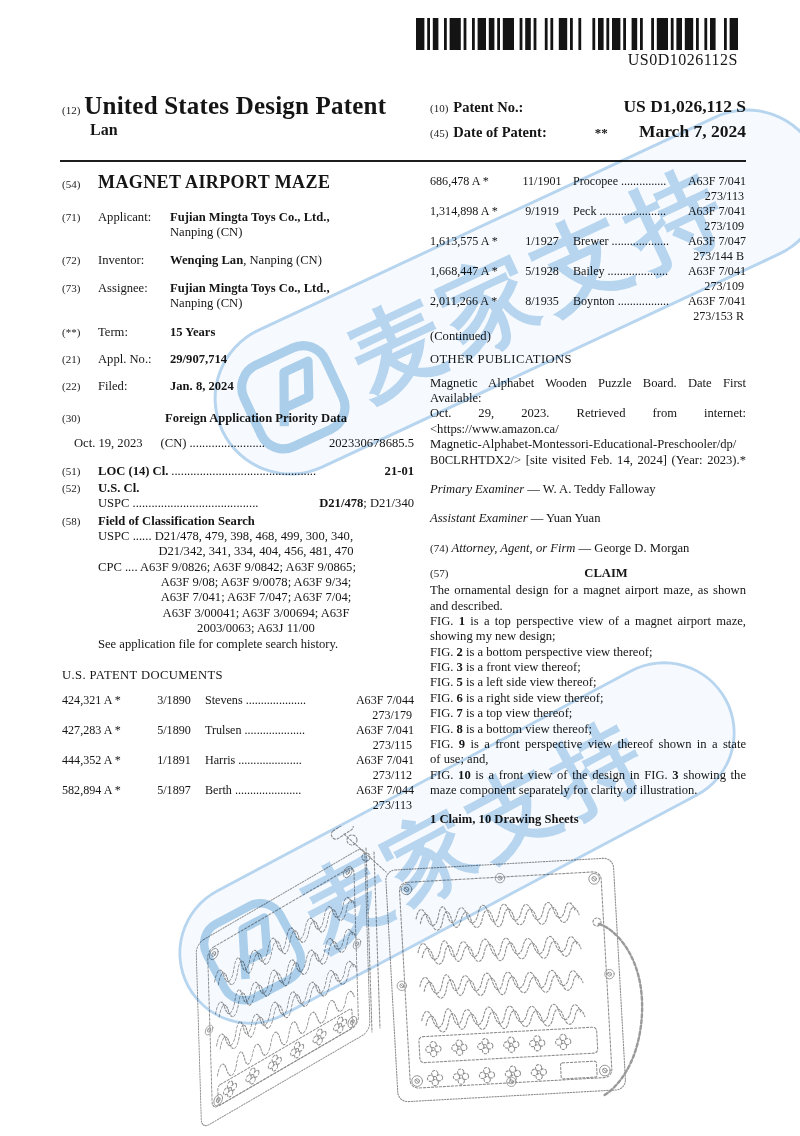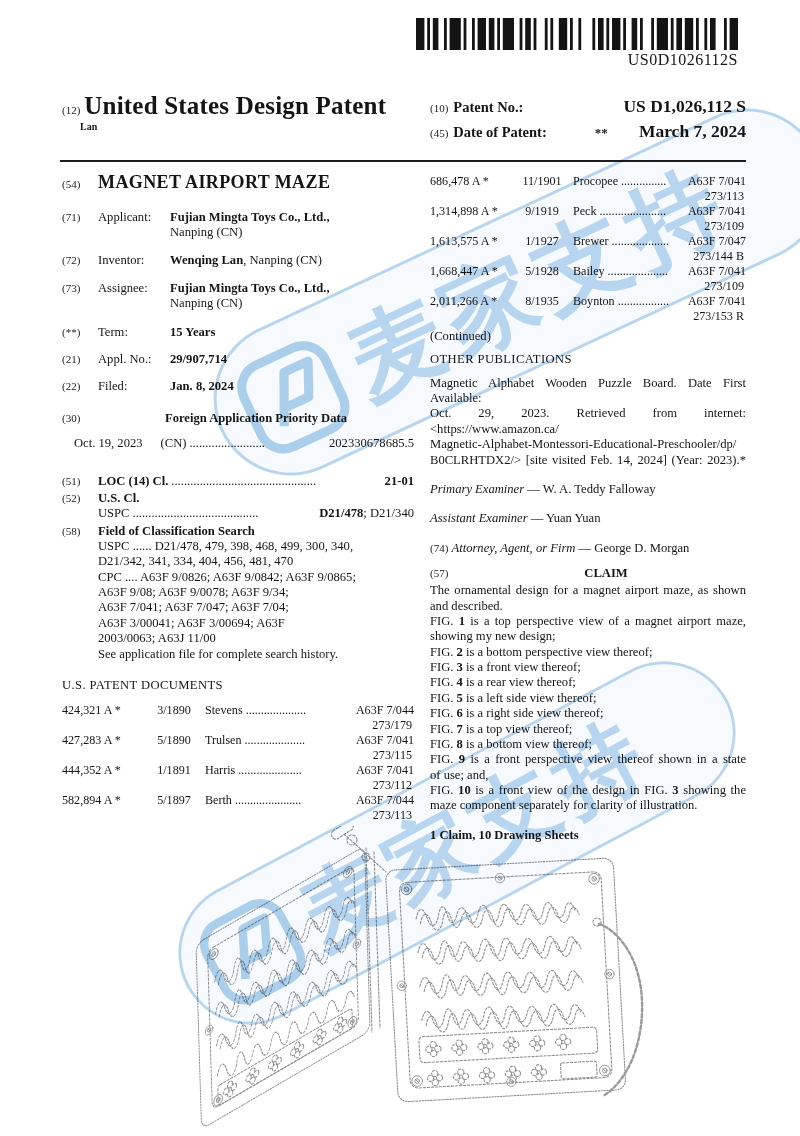--- a/index.html
+++ b/index.html
@@ -6,42 +6,42 @@
   .page{position:relative;width:800px;height:1136px;background:#fff;margin:0 auto;
         font-family:"Liberation Serif","DejaVu Serif",serif;color:#151515;overflow:hidden}
   
   .barcode{position:absolute;left:416px;top:18px;width:322px;text-align:right}
   .barcode svg{display:block;width:322px;height:32px}
   .bc-text{font-size:16px;margin-top:1px;letter-spacing:.5px}
   
   .hdr-left{position:absolute;left:62px;top:92px;width:370px}
   .code{font-size:11px;color:#222}
   .doc-title{font-size:25px;font-weight:bold;letter-spacing:.2px;margin-left:4px}
-  .inv{font-size:10px;font-weight:bold;margin-left:18px;margin-top:1px}
+  .inv{font-size:16px;font-weight:bold;margin-left:28px;margin-top:1px}
   .hdr-right{position:absolute;left:430px;top:96px;width:316px}
   .hr-row{display:flex;align-items:baseline;margin-bottom:4px}
   .hr-label{font-size:14.5px;font-weight:bold;margin-left:5px}
   .hr-val{font-size:17.5px;font-weight:bold;margin-left:auto;white-space:nowrap}
   .hr-star{font-size:13px;font-weight:bold;margin-left:48px}
   .rule{position:absolute;left:60px;top:160px;width:686px;height:2px;background:#1d1d1d}
   
   .col{position:absolute;top:172px;font-size:12.6px;line-height:1.22}
   .col-left{left:62px;width:352px}
   .col-right{left:430px;width:316px}
   .row{display:flex;align-items:baseline}
   .w36{flex:0 0 36px}
   .lab{flex:0 0 72px}
   .val{flex:1}
   .dots{flex:1;overflow:hidden;white-space:nowrap;margin:0 3px}
   .ind36{margin-left:36px}
   .center{}
-  .t-right{text-align:left}
+  .t-right{text-align:center}
   .jl{text-align:justify;text-align-last:justify}
   .caps{letter-spacing:.4px}
-  .mb2{margin-bottom:2px}.mb6{margin-bottom:22px}.mb8{margin-bottom:8px}.mb10{margin-bottom:10px}
+  .mb2{margin-bottom:2px}.mb6{margin-bottom:12px}.mb8{margin-bottom:8px}.mb10{margin-bottom:10px}
   .mb12{margin-bottom:12px}.mb13{margin-bottom:13px}.mb16{margin-bottom:16px}
   .f54{font-size:18px;letter-spacing:.4px}
   .flex-c{flex:1;text-align:center}
   .ml18{margin-left:18px}
   
   .refs{font-size:12.1px;line-height:1.2;margin-top:2px}
   .ref{margin-bottom:1px}
   .ref-l1{display:flex;align-items:baseline}
   .r-no{flex:0 0 88px;text-align:left;white-space:nowrap}
   .r-date{flex:0 0 48px;text-align:center}
@@ -330,21 +330,20 @@
     </div>
     <div>
         <div class="jl">The ornamental design for a magnet airport maze, as shown</div>
         <div>and described.</div>
       </div>
     <div>
         <div class="jl">FIG. <b>1</b> is a top perspective view of a magnet airport maze,</div>
         <div>showing my new design;</div>
         <div>FIG. <b>2</b> is a bottom perspective view thereof;</div>
         <div>FIG. <b>3</b> is a front view thereof;</div>
-        <div>FIG. <b>4</b> is a rear view thereof;</div>
         <div>FIG. <b>5</b> is a left side view thereof;</div>
         <div>FIG. <b>6</b> is a right side view thereof;</div>
         <div>FIG. <b>7</b> is a top view thereof;</div>
         <div>FIG. <b>8</b> is a bottom view thereof;</div>
         <div class="jl">FIG. <b>9</b> is a front perspective view thereof shown in a state</div>
         <div>of use; and,</div>
         <div class="jl">FIG. <b>10</b> is a front view of the design in FIG. <b>3</b> showing the</div>
         <div>maze component separately for clarity of illustration.</div>
       </div>
     <div class="center" style="margin-top:14px"><b>1 Claim, 10 Drawing Sheets</b></div>

